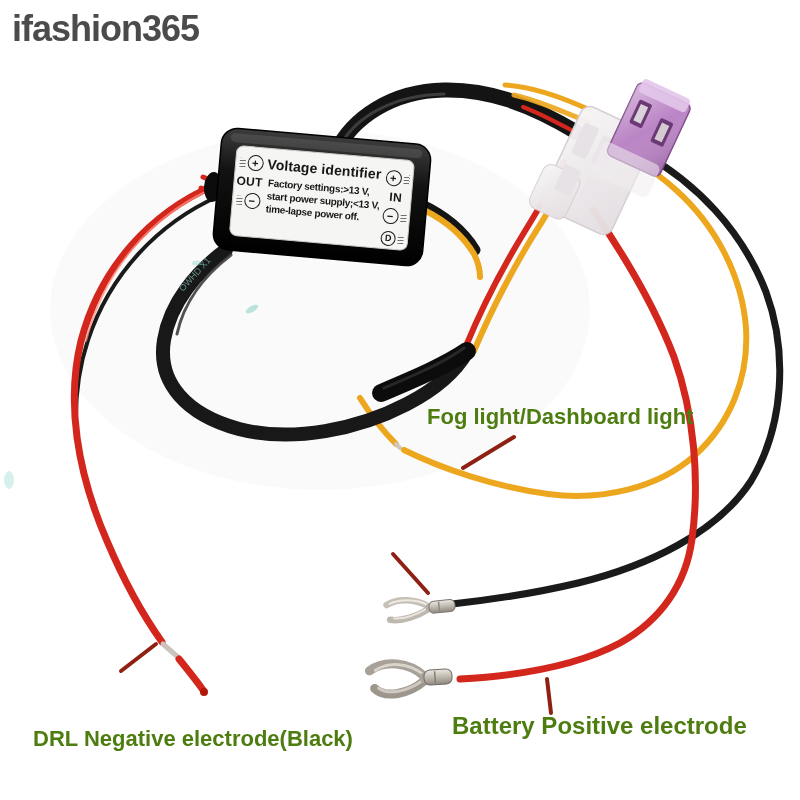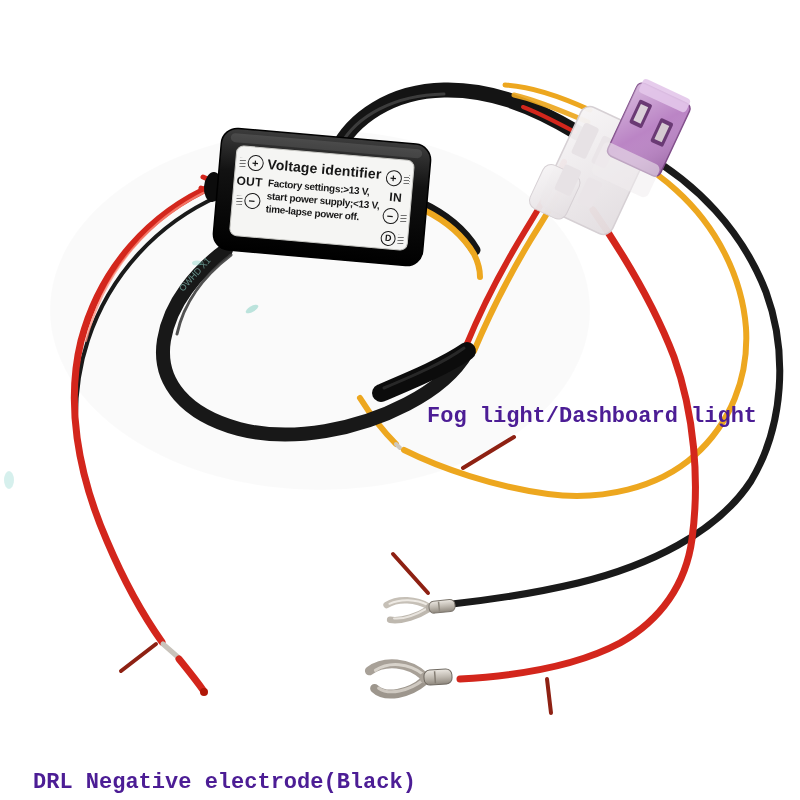--- a/index.html
+++ b/index.html
@@ -1,27 +1,27 @@
 <!DOCTYPE html>
 <html><head>
 <meta charset="utf-8">
 <style>
   html,body{margin:0;padding:0;background:#ffffff;}
   #stage{position:relative;width:800px;height:800px;background:#ffffff;overflow:hidden;
          font-family:"Liberation Sans",sans-serif;}
   #wires{position:absolute;left:0;top:0;}
   .watermark{position:absolute;left:12px;top:8px;font-weight:bold;font-size:36px;
              letter-spacing:-1px;color:#4b4b4b;white-space:nowrap;}
-  .ann{position:absolute;font-family:Liberation Mono, monospace;font-weight:bold;
-       color:#4c1d95;white-space:nowrap;}
+  .ann{position:absolute;font-family:Liberation Sans, sans-serif;font-weight:bold;
+       color:#4d7c0f;white-space:nowrap;}
   .ann-fog{left:427px;top:404px;font-size:22px;}
   .ann-bneg{left:291px;top:523px;font-size:22px;}
   .ann-bpos{left:452px;top:712px;font-size:24px;}
   .ann-drlpos{left:29px;top:696px;font-size:22px;}
-  .ann-drlneg{left:33px;top:726px;font-size:22px;margin-top:44px;}
+  .ann-drlneg{left:33px;top:726px;font-size:22px;}
   
   .module-label{position:absolute;left:233px;top:153px;width:178px;height:90px;
     transform:rotate(5deg);transform-origin:89px 44px;display:flex;color:#161616;}
   .mcol{display:flex;flex-direction:column;align-items:center;}
   .mcol-left{width:31px;padding-top:8px;}
   .mcol-right{width:31px;padding-top:11px;}
   .mcenter{flex:1;padding-top:8px;text-align:center;min-width:0;}
   .mtitle{font-size:14px;font-weight:bold;white-space:nowrap;letter-spacing:.1px;}
   .mlines{margin-top:4px;text-align:left;padding-left:3px;}
   .mline{font-size:10px;font-weight:600;line-height:1.32;white-space:nowrap;
@@ -147,20 +147,21 @@
     <rect x="-14" y="-7.5" width="28" height="15" rx="6" fill="url(#metalG)" stroke="#6f6961" stroke-width="1"></rect>
     <line x1="-3" y1="-6" x2="-3" y2="6" stroke="#857e74" stroke-width="1.5"></line>
   </g>
 
   <line x1="514" y1="437" x2="463" y2="468" stroke-width="4" stroke-linecap="round" stroke="#8e2113"></line>
   <line x1="393" y1="554" x2="428" y2="593" stroke-width="4" stroke-linecap="round" stroke="#8e2113"></line>
   <line x1="547" y1="679" x2="551" y2="713" stroke-width="4" stroke-linecap="round" stroke="#8e2113"></line>
   <line x1="121" y1="671" x2="156" y2="644" stroke-width="4" stroke-linecap="round" stroke="#8e2113"></line>
 </svg>
 
+<div class="watermark">ifashion365</div>
 
 <div class="module-label">
   <div class="mcol mcol-left">
     <div class="trow">
       <div class="ticks"></div>
       <span class="term">+</span>
     </div>
     <span class="io">OUT</span>
     <div class="trow">
       <div class="ticks"></div>
@@ -186,15 +187,16 @@
       <div class="ticks"></div>
     </div>
     <div class="trow">
       <span class="term term-d">D</span>
       <div class="ticks" style="margin-top:7px;"></div>
     </div>
   </div>
 </div>
 
 <div class="ann ann-fog">Fog light/Dashboard light</div>
+<div class="ann ann-bpos">Battery Positive electrode</div>
 <div class="ann ann-drlneg">DRL Negative electrode(Black)</div>
 
 </div>
 
 </body></html>

